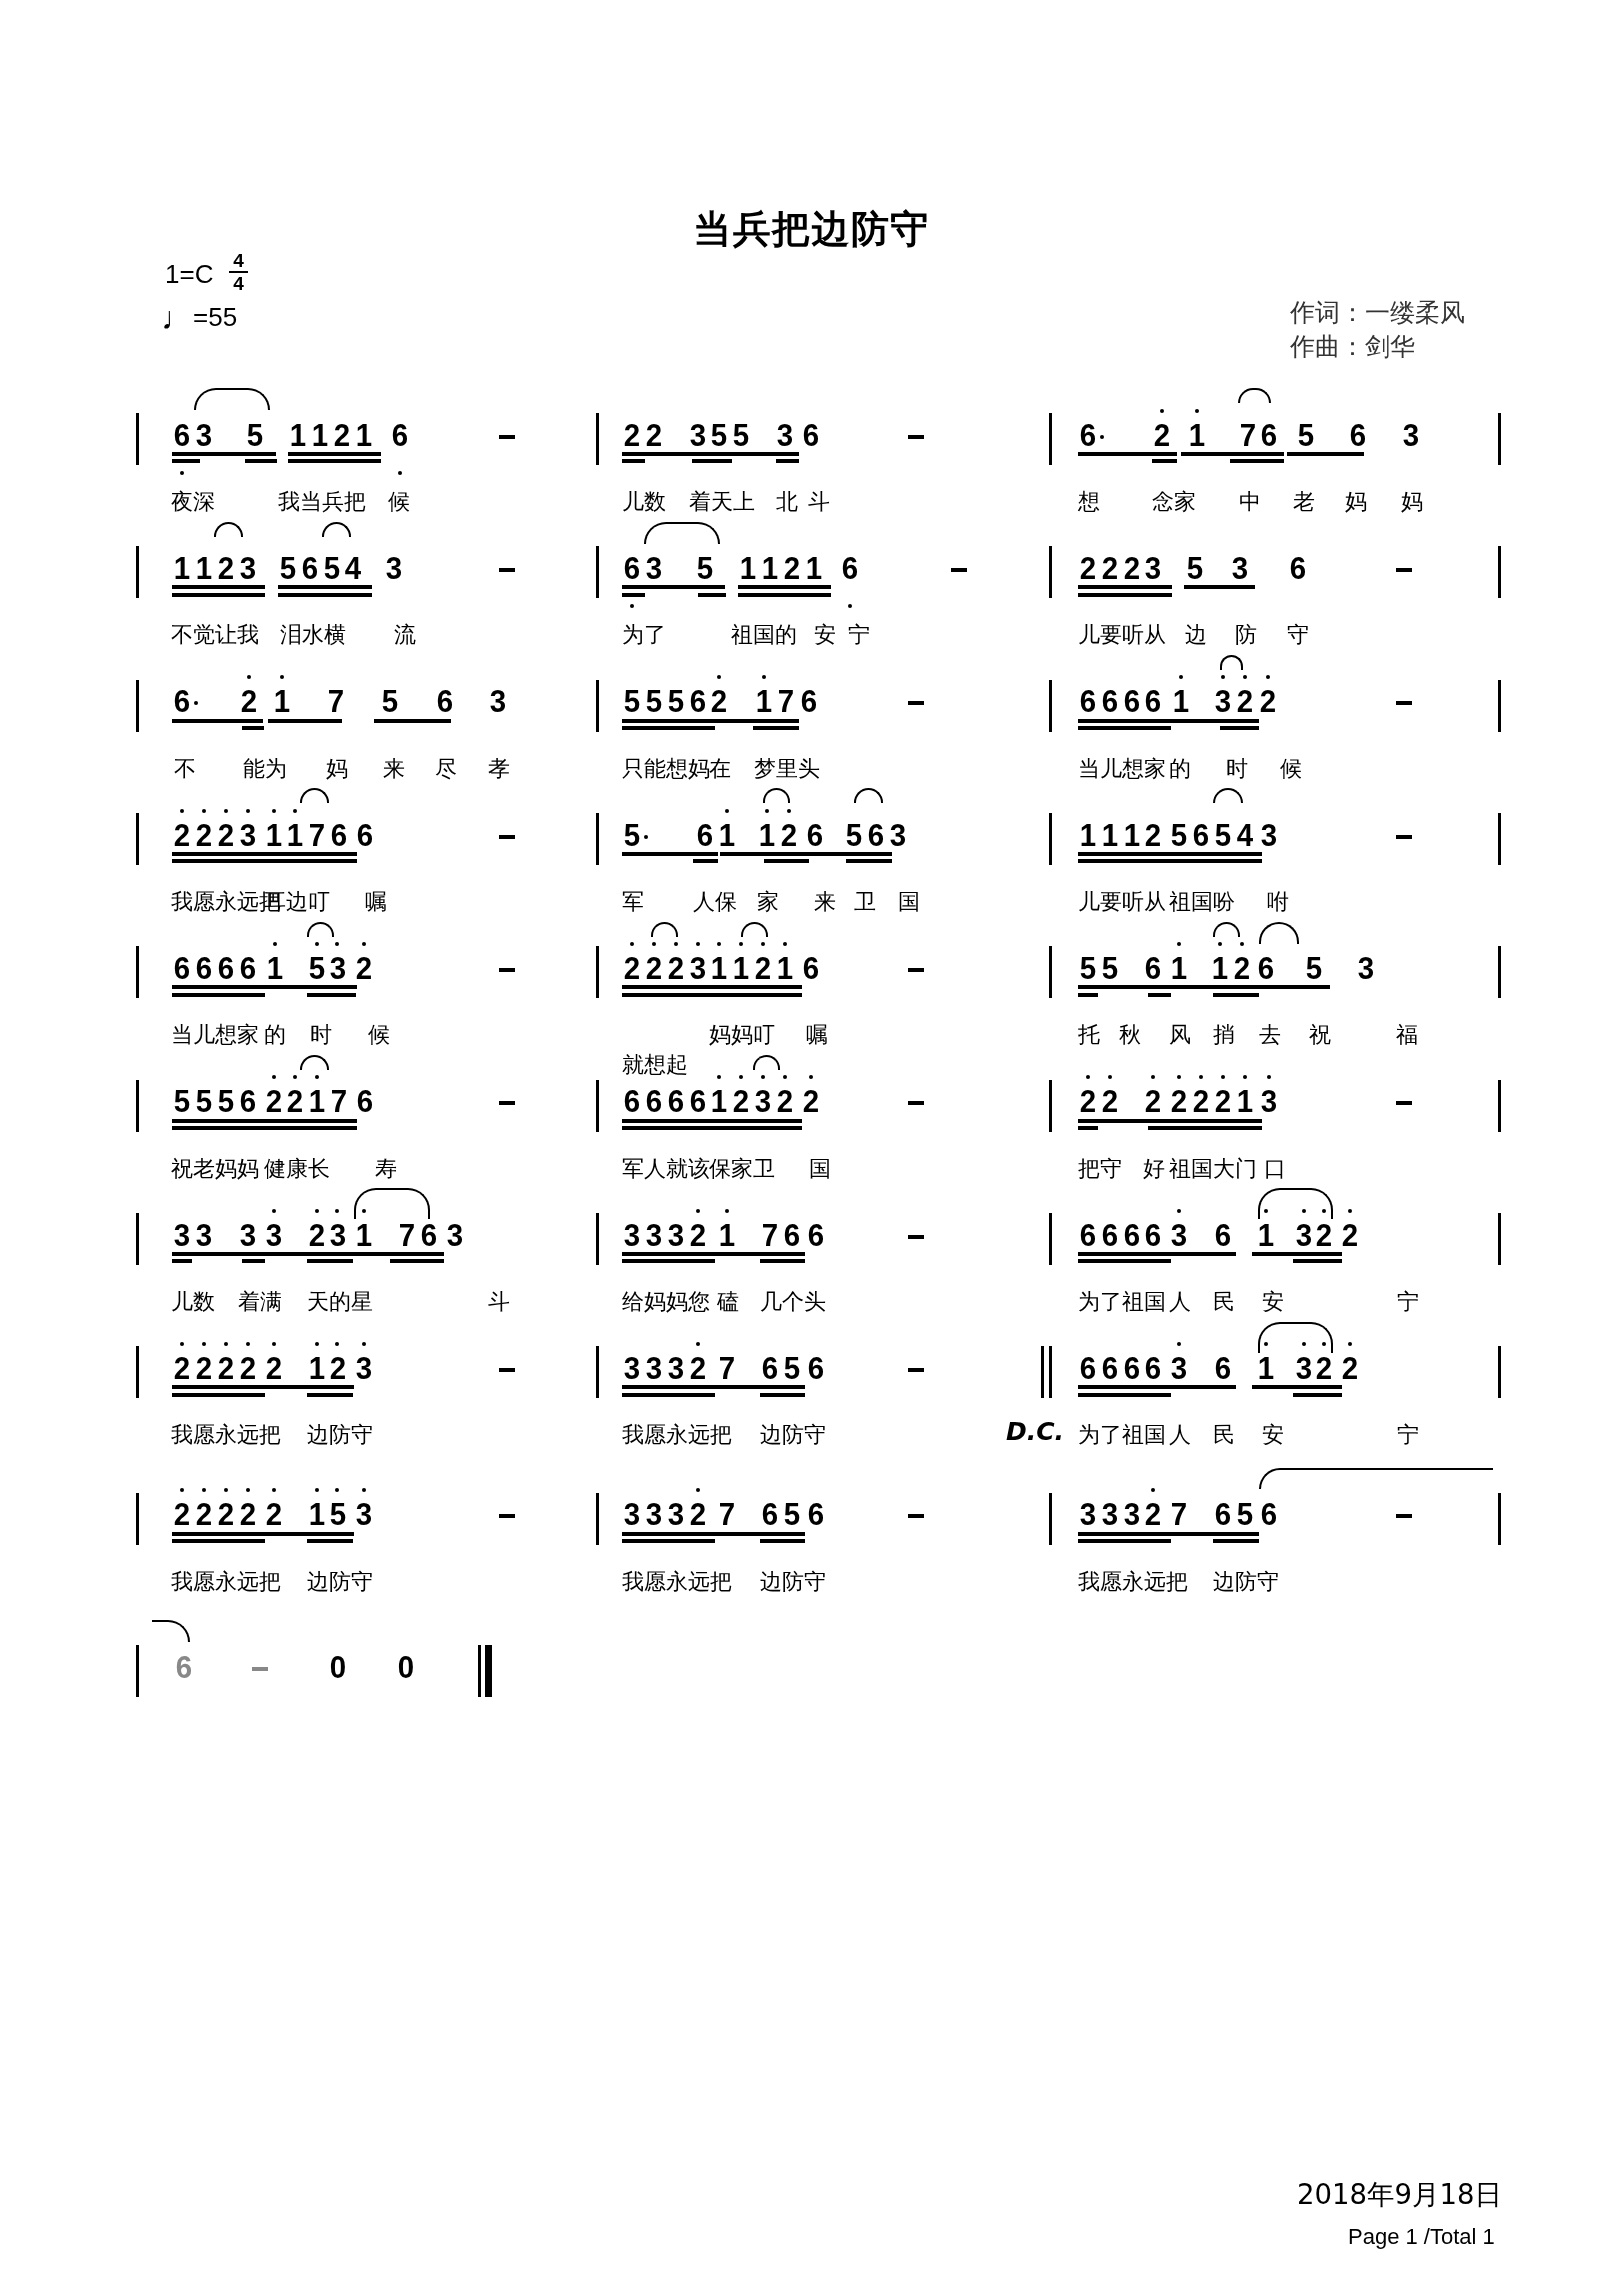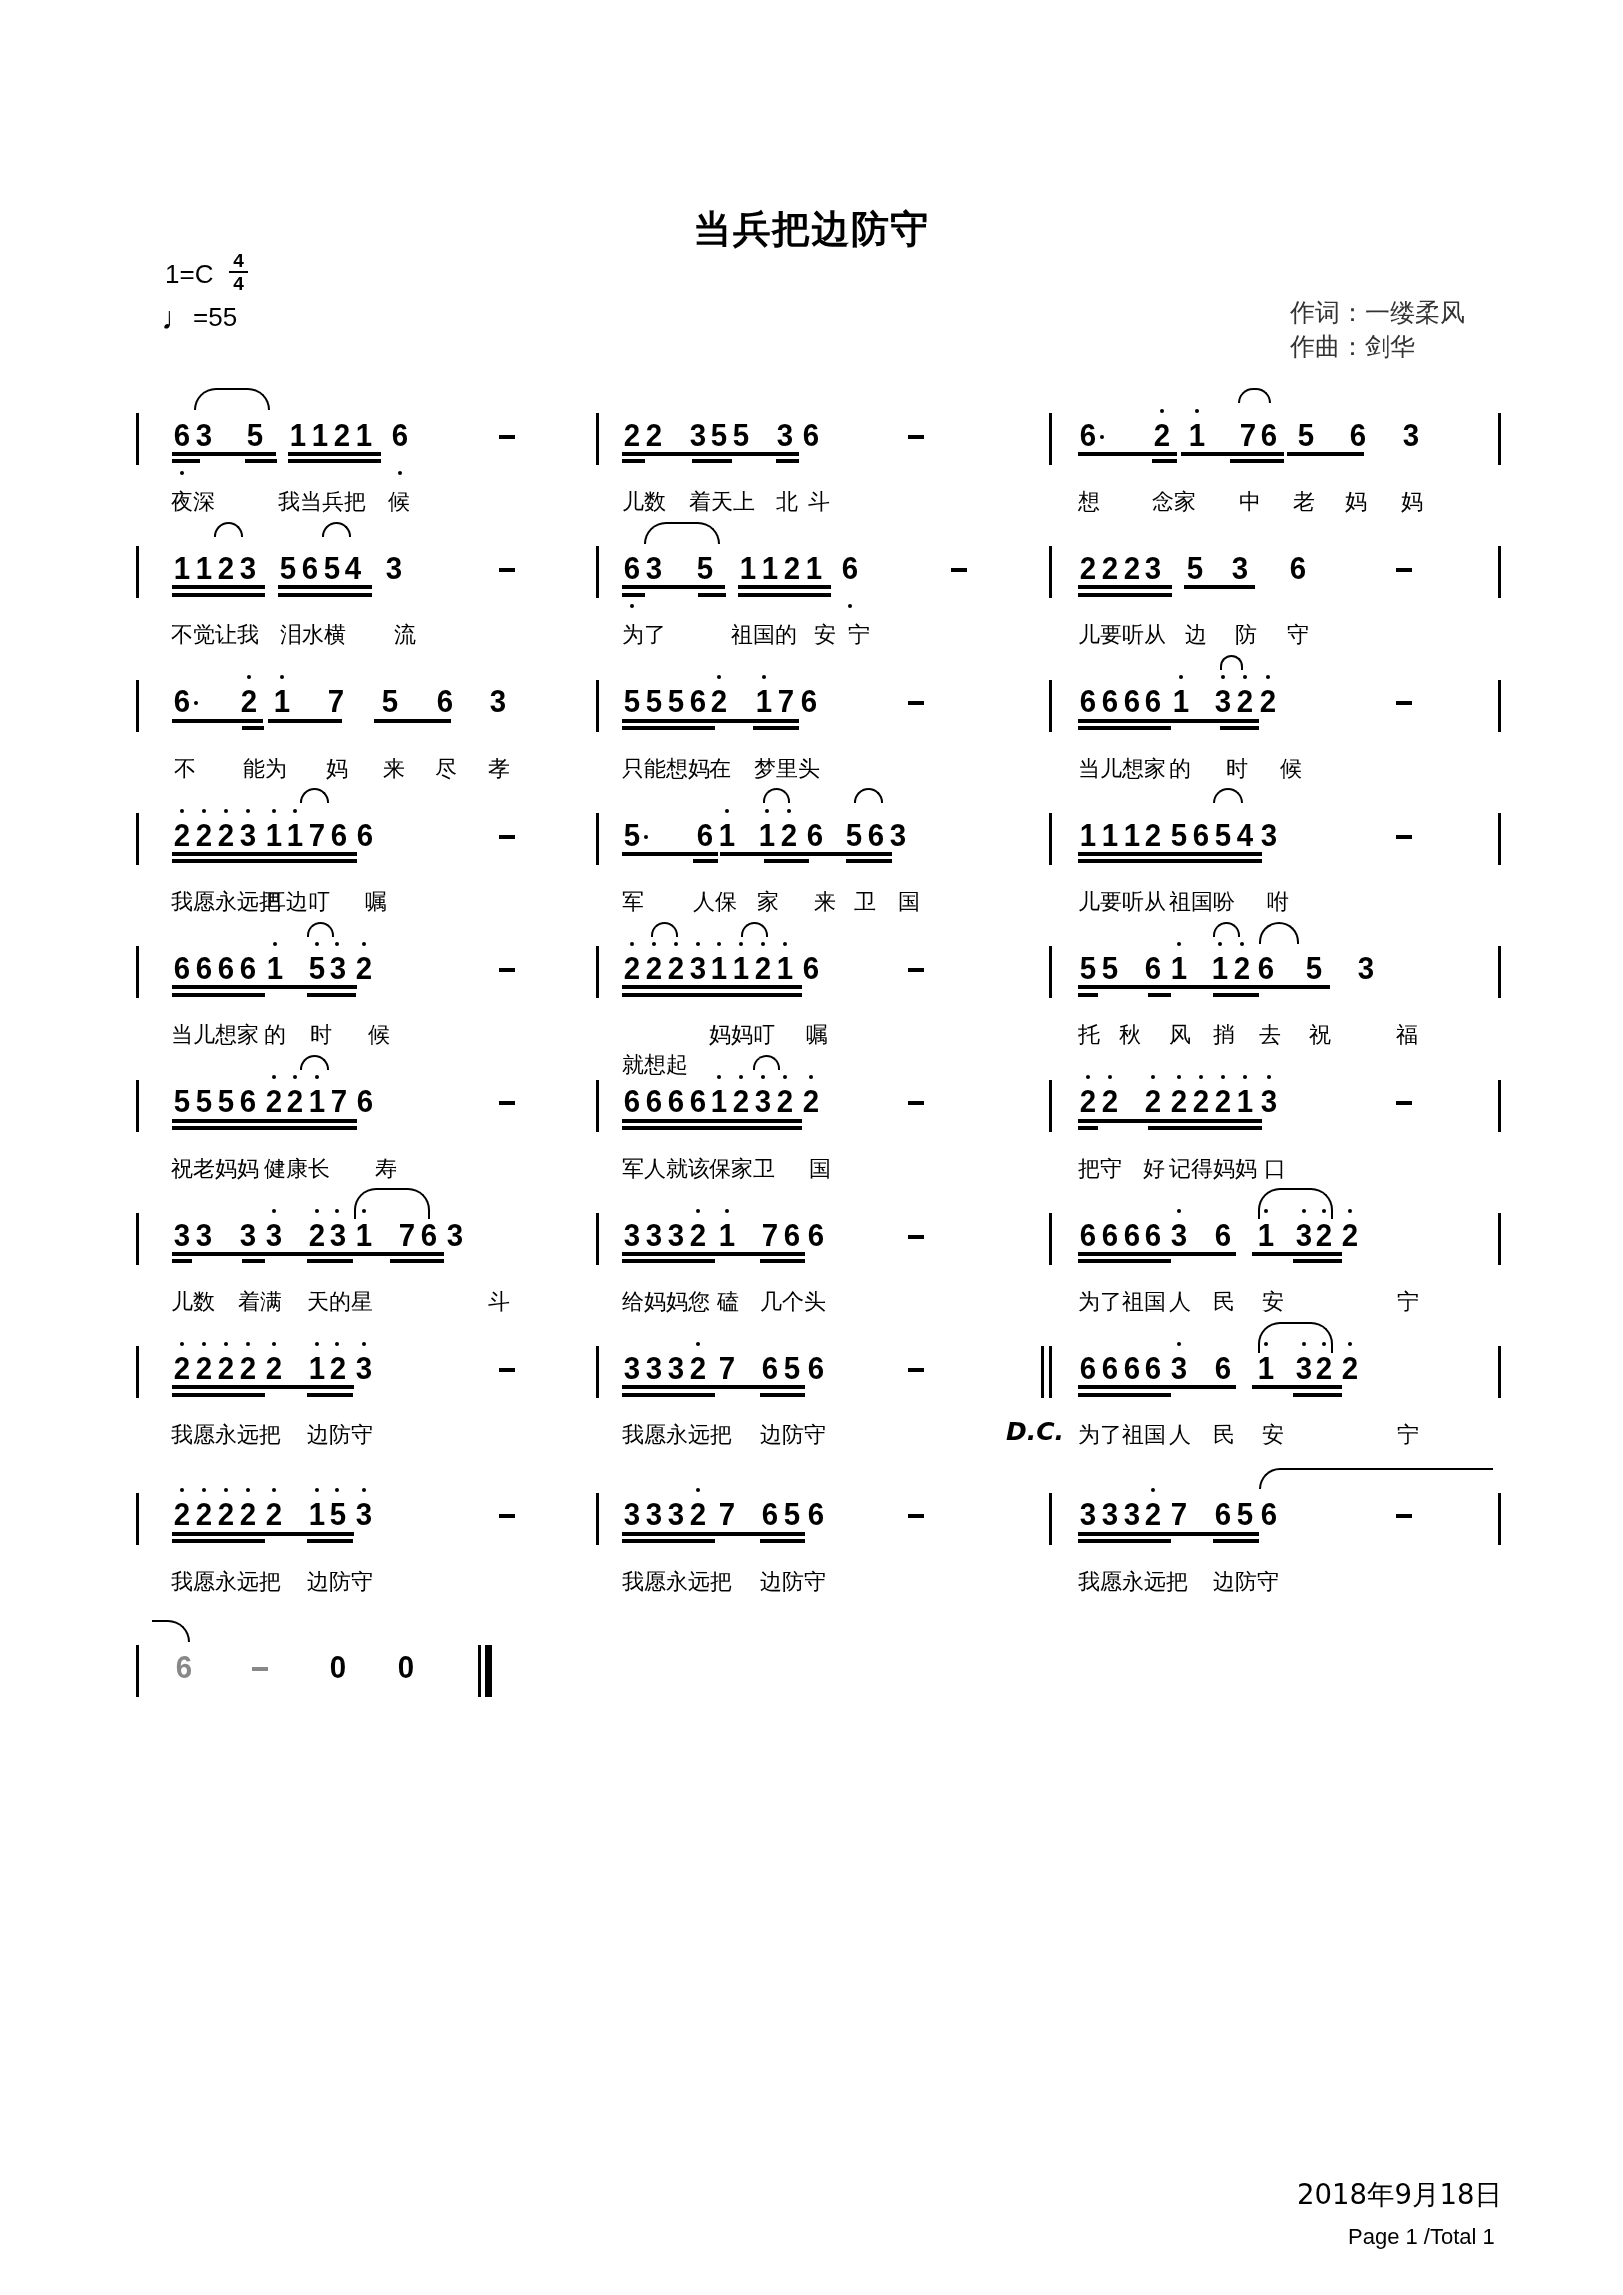--- a/index.html
+++ b/index.html
@@ -451,21 +451,21 @@
     <div class="abs note" style="left: 1259px; top: 1085px;">3</div>
     <div class="abs dot-hi" style="left: 1267px; top: 1075px;"></div>
     <div class="abs dash" style="left: 1396px; top: 1101px;"></div>
     <div class="abs beam" style="left: 1078px; width: 93px; top: 1119px;"></div>
     <div class="abs beam" style="left: 1078px; width: 20px; top: 1126px;"></div>
     <div class="abs beam" style="left: 1148px; width: 23px; top: 1126px;"></div>
     <div class="abs beam" style="left: 1169px; width: 93px; top: 1119px;"></div>
     <div class="abs beam" style="left: 1169px; width: 93px; top: 1126px;"></div>
     <div class="abs lyric" style="left: 1078px; top: 1154px;">把守</div>
     <div class="abs lyric" style="left: 1143px; top: 1154px;">好</div>
-    <div class="abs lyric" style="left: 1169px; top: 1154px;">记得妈妈</div>
+    <div class="abs lyric" style="left: 1169px; top: 1154px;">祖国大门</div>
     <div class="abs lyric" style="left: 1264px; top: 1154px;">口</div>
     <div class="abs barline thin" style="left: 136px; top: 1213px; height: 52px;"></div>
     <div class="abs barline thin" style="left: 596px; top: 1213px; height: 52px;"></div>
     <div class="abs barline thin" style="left: 1049px; top: 1213px; height: 52px;"></div>
     <div class="abs barline thin" style="left: 1498px; top: 1213px; height: 52px;"></div>
     <div class="abs note" style="left: 172px; top: 1219px;">3</div>
     <div class="abs note" style="left: 194px; top: 1219px;">3</div>
     <div class="abs note" style="left: 238px; top: 1219px;">3</div>
     <div class="abs note" style="left: 264px; top: 1219px;">3</div>
     <div class="abs dot-hi" style="left: 272px; top: 1209px;"></div>

